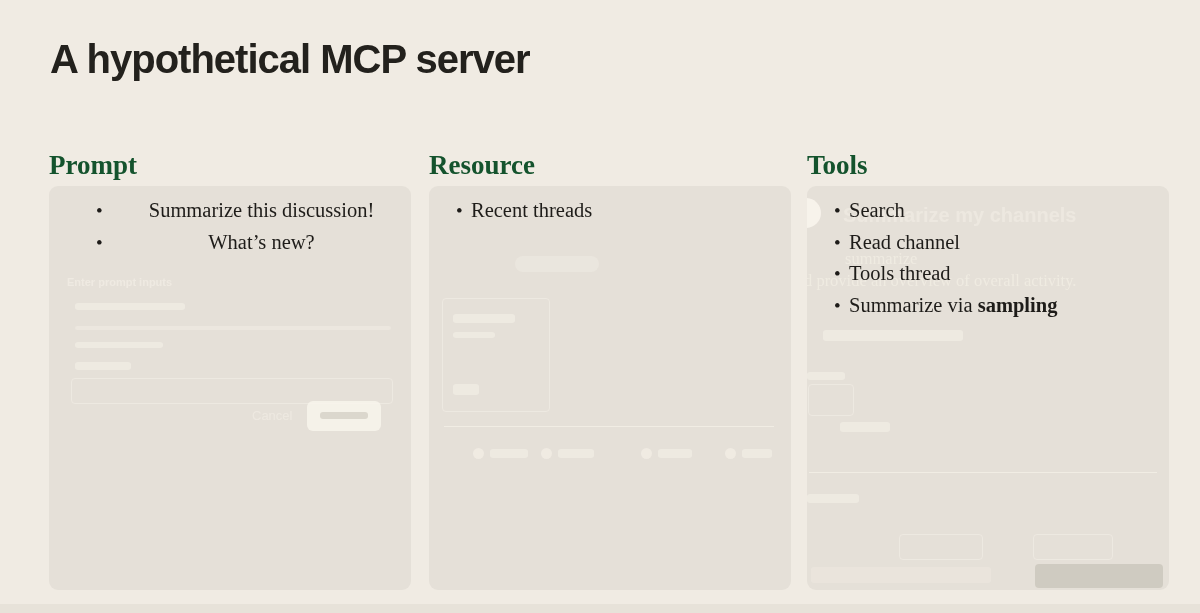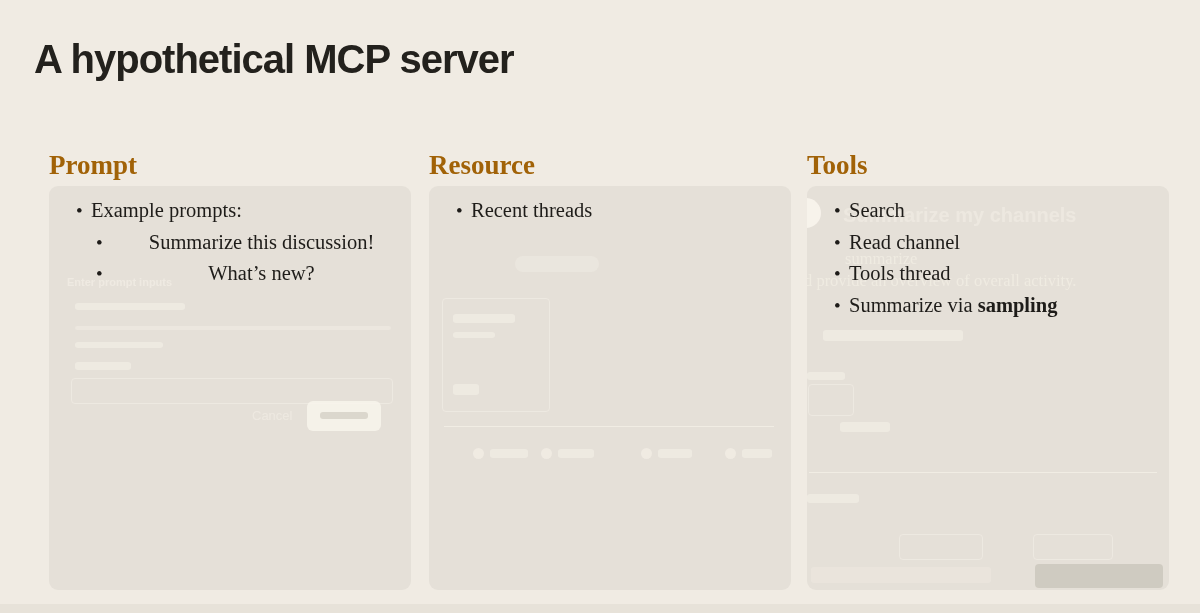--- a/index.html
+++ b/index.html
@@ -2,28 +2,28 @@
 <html><head>
 <meta charset="utf-8">
 <style>
   html,body{margin:0;padding:0;}
   body{
     width:1200px;height:613px;position:relative;overflow:hidden;
     background:#f0ebe3;
     font-family:"Liberation Sans",sans-serif;
   }
   .slide-title{
-    position:absolute;left:34px;top:10px;
+    position:absolute;left:50px;top:10px;
     font-family:"Liberation Sans",sans-serif;
     font-weight:700;font-size:40px;letter-spacing:-1px;color:#23211d;
   }
   .col-heading{
     position:absolute;top:128px;
     font-family:"Liberation Serif",serif;
-    font-weight:700;font-size:27px;color:#a16207;
+    font-weight:700;font-size:27px;color:#14532d;
   }
   .h1{left:49px}.h2{left:429px}.h3{left:807px}
   .card{
     position:absolute;top:186px;width:362px;height:404px;
     background:#e5e0d8;border-radius:9px;overflow:hidden;
   }
   .c1{left:49px}.c2{left:429px}.c3{left:807px}
   ul.bullets{
     position:relative;z-index:2;list-style:none;margin:9px 0 0 0;padding:0;
     font-family:"Liberation Serif",serif;font-size:20.5px;color:#1e1c19;line-height:31.5px;
@@ -64,21 +64,20 @@
   <div class="g gbar" style="left:26px;top:140px;width:316px;height:4px;opacity:.7;"></div>
   <div class="g gbar" style="left:26px;top:156px;width:88px;height:6px;"></div>
   <div class="g gbar" style="left:26px;top:176px;width:56px;height:8px;"></div>
   <div class="g gbox" style="left:22px;top:192px;width:320px;height:24px;"></div>
   <div class="g gtext" style="left:203px;top:222px;font-size:13px;opacity:.7;">Cancel</div>
   <div class="g gbtn-filled" style="left:258px;top:215px;width:74px;height:30px;">
     <span class="gbtn-inner"></span>
   </div>
 
   <ul class="bullets">
-    <li><span>Example prompts:</span></li>
     <li class="lvl2"><span>Summarize this discussion!</span></li>
     <li class="lvl2"><span>What’s new?</span></li>
   </ul>
 </div>
 
 <div class="card c2">
 
   <div class="g gbar" style="left:86px;top:70px;width:84px;height:16px;border-radius:8px;opacity:.6;"></div>
   <div class="g gbox" style="left:13px;top:112px;width:106px;height:112px;"></div>
   <div class="g gbar" style="left:24px;top:128px;width:62px;height:9px;"></div>

